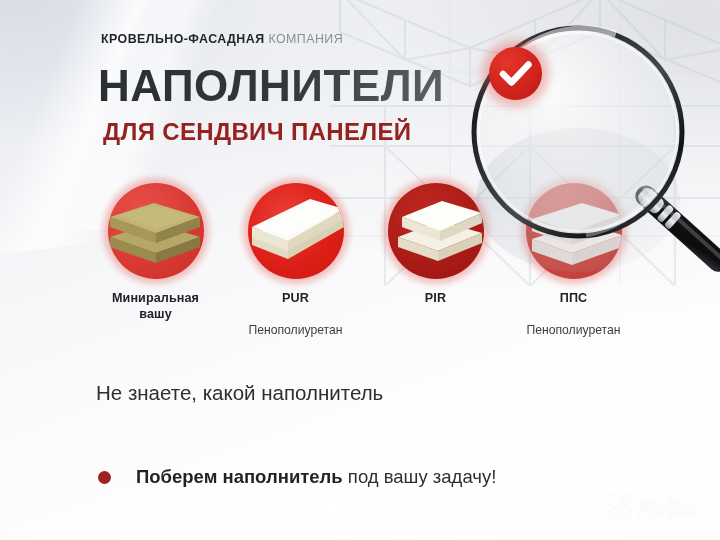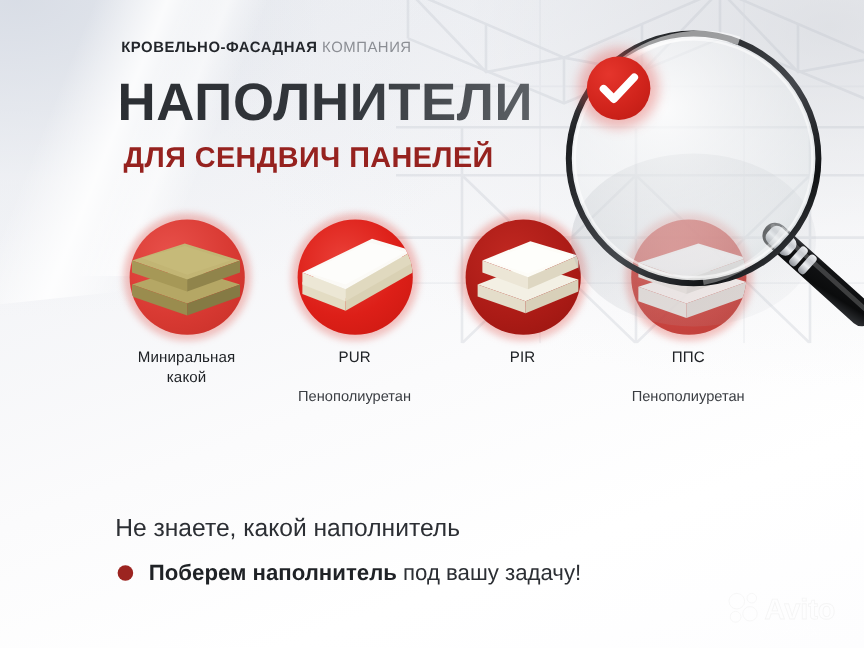--- a/index.html
+++ b/index.html
@@ -44,33 +44,33 @@
   .prod.p3{left:418px;}
   .disc{position:relative;width:96px;height:96px;margin:0 auto;border-radius:50%;}
   .disc .glow{position:absolute;inset:-5px;border-radius:50%;background:rgba(222,60,50,.30);filter:blur(3px);}
   .disc .face{position:absolute;inset:0;border-radius:50%;overflow:hidden;}
 
   .p0 .face{background:radial-gradient(circle at 35% 30%,#e8504a 0%,#d93a33 55%,#c62f28 100%);}
   .p1 .face{background:radial-gradient(circle at 40% 35%,#ea4038 0%,#dd1f18 55%,#c91810 100%);}
   .p2 .face{background:radial-gradient(circle at 40% 32%,#c02821 0%,#ab1b16 58%,#97140f 100%);}
   .p3 .face{background:radial-gradient(circle at 40% 32%,#d6463e 0%,#c4302a 58%,#b02620 100%);opacity:.85;}
 
-  .label-main{margin-top:11px;font-size:12.6px;font-weight:400;color:#202327;line-height:16px;letter-spacing:.1px;}
+  .label-main{margin-top:11px;font-size:12.6px;font-weight:700;color:#202327;line-height:16px;letter-spacing:.1px;}
   .label-sub{margin-top:17px;font-size:12.2px;font-weight:400;color:#3b3e43;line-height:15.5px;}
 
   
   .mag{position:absolute;left:466px;top:14px;width:254px;height:290px;pointer-events:none;}
   .check{position:absolute;left:489px;top:47px;width:53px;height:53px;}
   .check .cglow{position:absolute;inset:-7px;border-radius:50%;background:rgba(226,60,52,.32);filter:blur(5px);}
   .check .cdisc{position:absolute;inset:0;border-radius:50%;
     background:radial-gradient(circle at 35% 28%,#e5352c 0%,#d1241c 55%,#bc1a13 100%);}
 
   
-  .q1{position:absolute;left:96px;top:378px;font-size:20.5px;line-height:29px;color:#2c2f34;font-weight:400;margin-top:48px;}
-  .cta{position:absolute;left:98px;top:465px;display:flex;align-items:center;gap:13px;}
+  .q1{position:absolute;left:96px;top:378px;font-size:20.5px;line-height:29px;color:#2c2f34;font-weight:400;}
+  .cta{position:absolute;left:98px;top:465px;display:flex;align-items:center;gap:25px;}
   .cta .dot{width:13px;height:13px;border-radius:50%;background:#9c2420;flex:0 0 auto;}
   .cta .ctext{font-size:18.5px;line-height:24px;color:#2c2f34;font-weight:400;white-space:nowrap;}
   .cta .ctext b{font-weight:700;color:#1f2226;}
 
   
   .wm{position:absolute;right:14px;bottom:18px;opacity:.42;pointer-events:none;}
   .wm2{position:absolute;right:22px;bottom:7px;opacity:.22;pointer-events:none;}
 </style>
 </head>
 <body>
@@ -119,21 +119,21 @@
               <polygon points="2,34 46,20 92,34 48,50" fill="#c2b574"></polygon>
               <polygon points="2,34 2,44 48,60 48,50" fill="#a69857"></polygon>
               <polygon points="48,50 48,60 92,44 92,34" fill="#90844b"></polygon>
               <polygon points="10,32 46,22 84,34 48,46" fill="#cabd7d" opacity="0.55"></polygon>
             </g>
           </svg>
         </div>
       </div>
       <div class="label-main">
         <span>Миниральная</span><br>
-        <span>какой</span>
+        <span>вашу</span>
       </div>
     </div>
 
     <div class="prod p1">
       <div class="disc">
         <div class="glow"></div>
         <div class="face">
           <svg width="96" height="96" viewBox="0 0 96 96">
             <g>
               <polygon points="4,52 62,24 96,34 40,66" fill="#f0ede2"></polygon>

